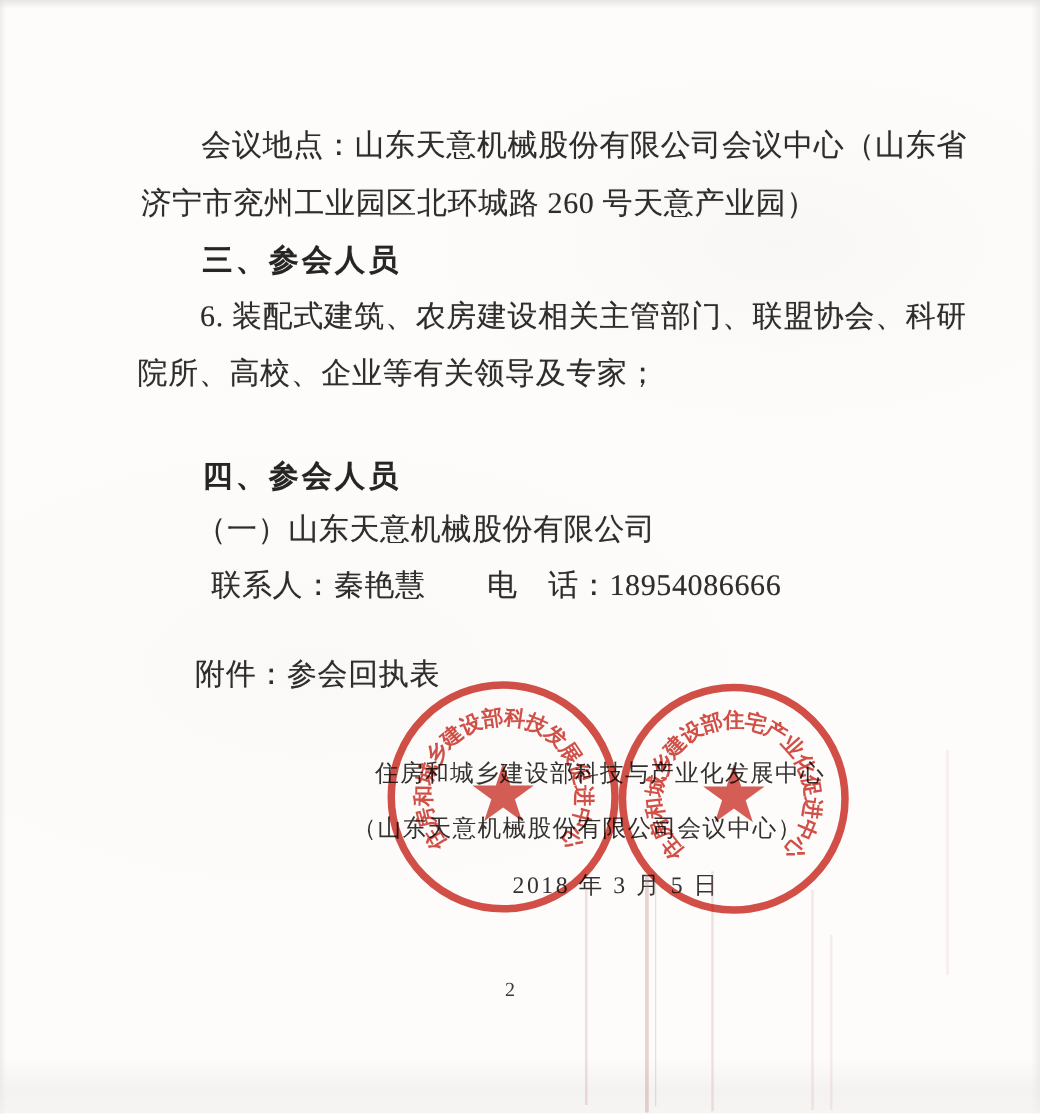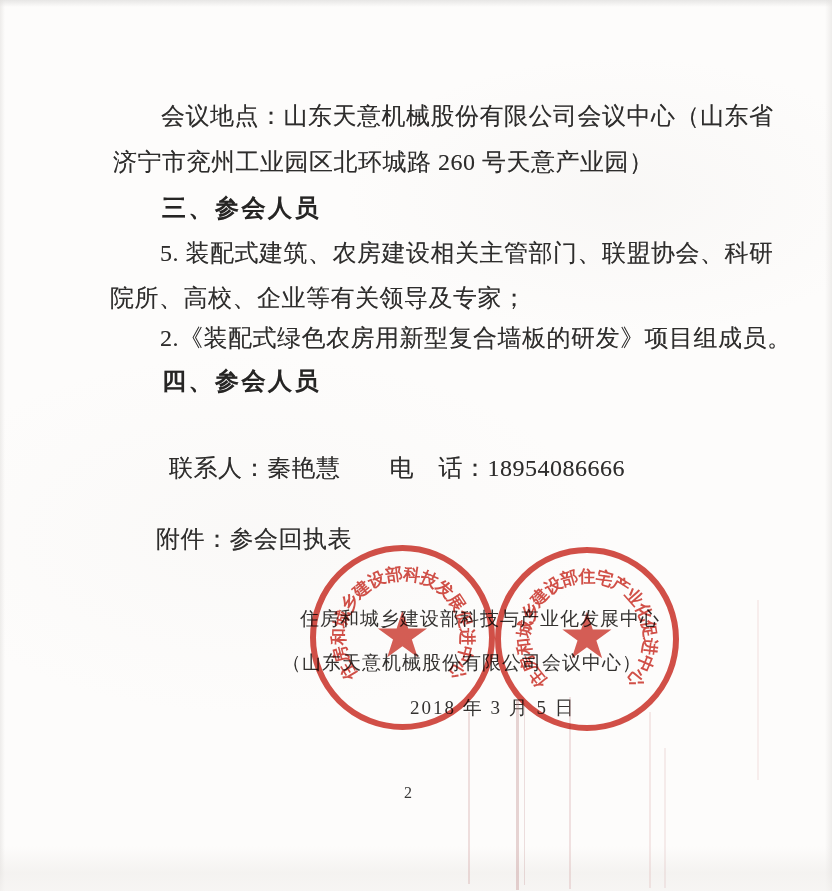--- a/index.html
+++ b/index.html
@@ -66,26 +66,26 @@
   <div class="edge-top"></div>
   <div class="edge-left"></div>
   <div class="edge-right"></div>
   <div class="edge-bottom"></div>
 
   <div class="txt-line" style="left:161px; top:100px;">会议地点：山东天意机械股份有限公司会议中心（山东省</div>
   <div class="txt-line" style="left:113px; top:146px;">济宁市兖州工业园区北环城路 260 号天意产业园）</div>
 
   <div class="txt-line heading" style="left:162px; top:192px;">三、参会人员</div>
 
-  <div class="txt-line" style="left:160px; top:237px;">5. 装配式建筑、农房建设相关主管部门、联盟协会、科研</div>
+  <div class="txt-line" style="left:160px; top:237px;">6. 装配式建筑、农房建设相关主管部门、联盟协会、科研</div>
   <div class="txt-line" style="left:110px; top:282px;">院所、高校、企业等有关领导及专家；</div>
-  <div class="txt-line" style="left:160px; top:322px;">2.《装配式绿色农房用新型复合墙板的研发》项目组成员。</div>
 
   <div class="txt-line heading" style="left:162px; top:365px;">四、参会人员</div>
 
+  <div class="txt-line" style="left:157px; top:407px;">（一）山东天意机械股份有限公司</div>
   <div class="txt-line" style="left:169px; top:452px;">联系人：秦艳慧　　电　话：18954086666</div>
 
   <div class="txt-line" style="left:156px; top:523px;">附件：参会回执表</div>
 
   <div class="sig-line" style="left:300px; top:606px;">住房和城乡建设部科技与产业化发展中心</div>
   <div class="sig-line" style="left:282px; top:650px;">（山东天意机械股份有限公司会议中心）</div>
   <div class="sig-line" style="left:410px; top:695px; letter-spacing:2px;">2018 年 3 月 5 日</div>
 
   <div class="streak s1"></div>
   <div class="streak s2"></div>

